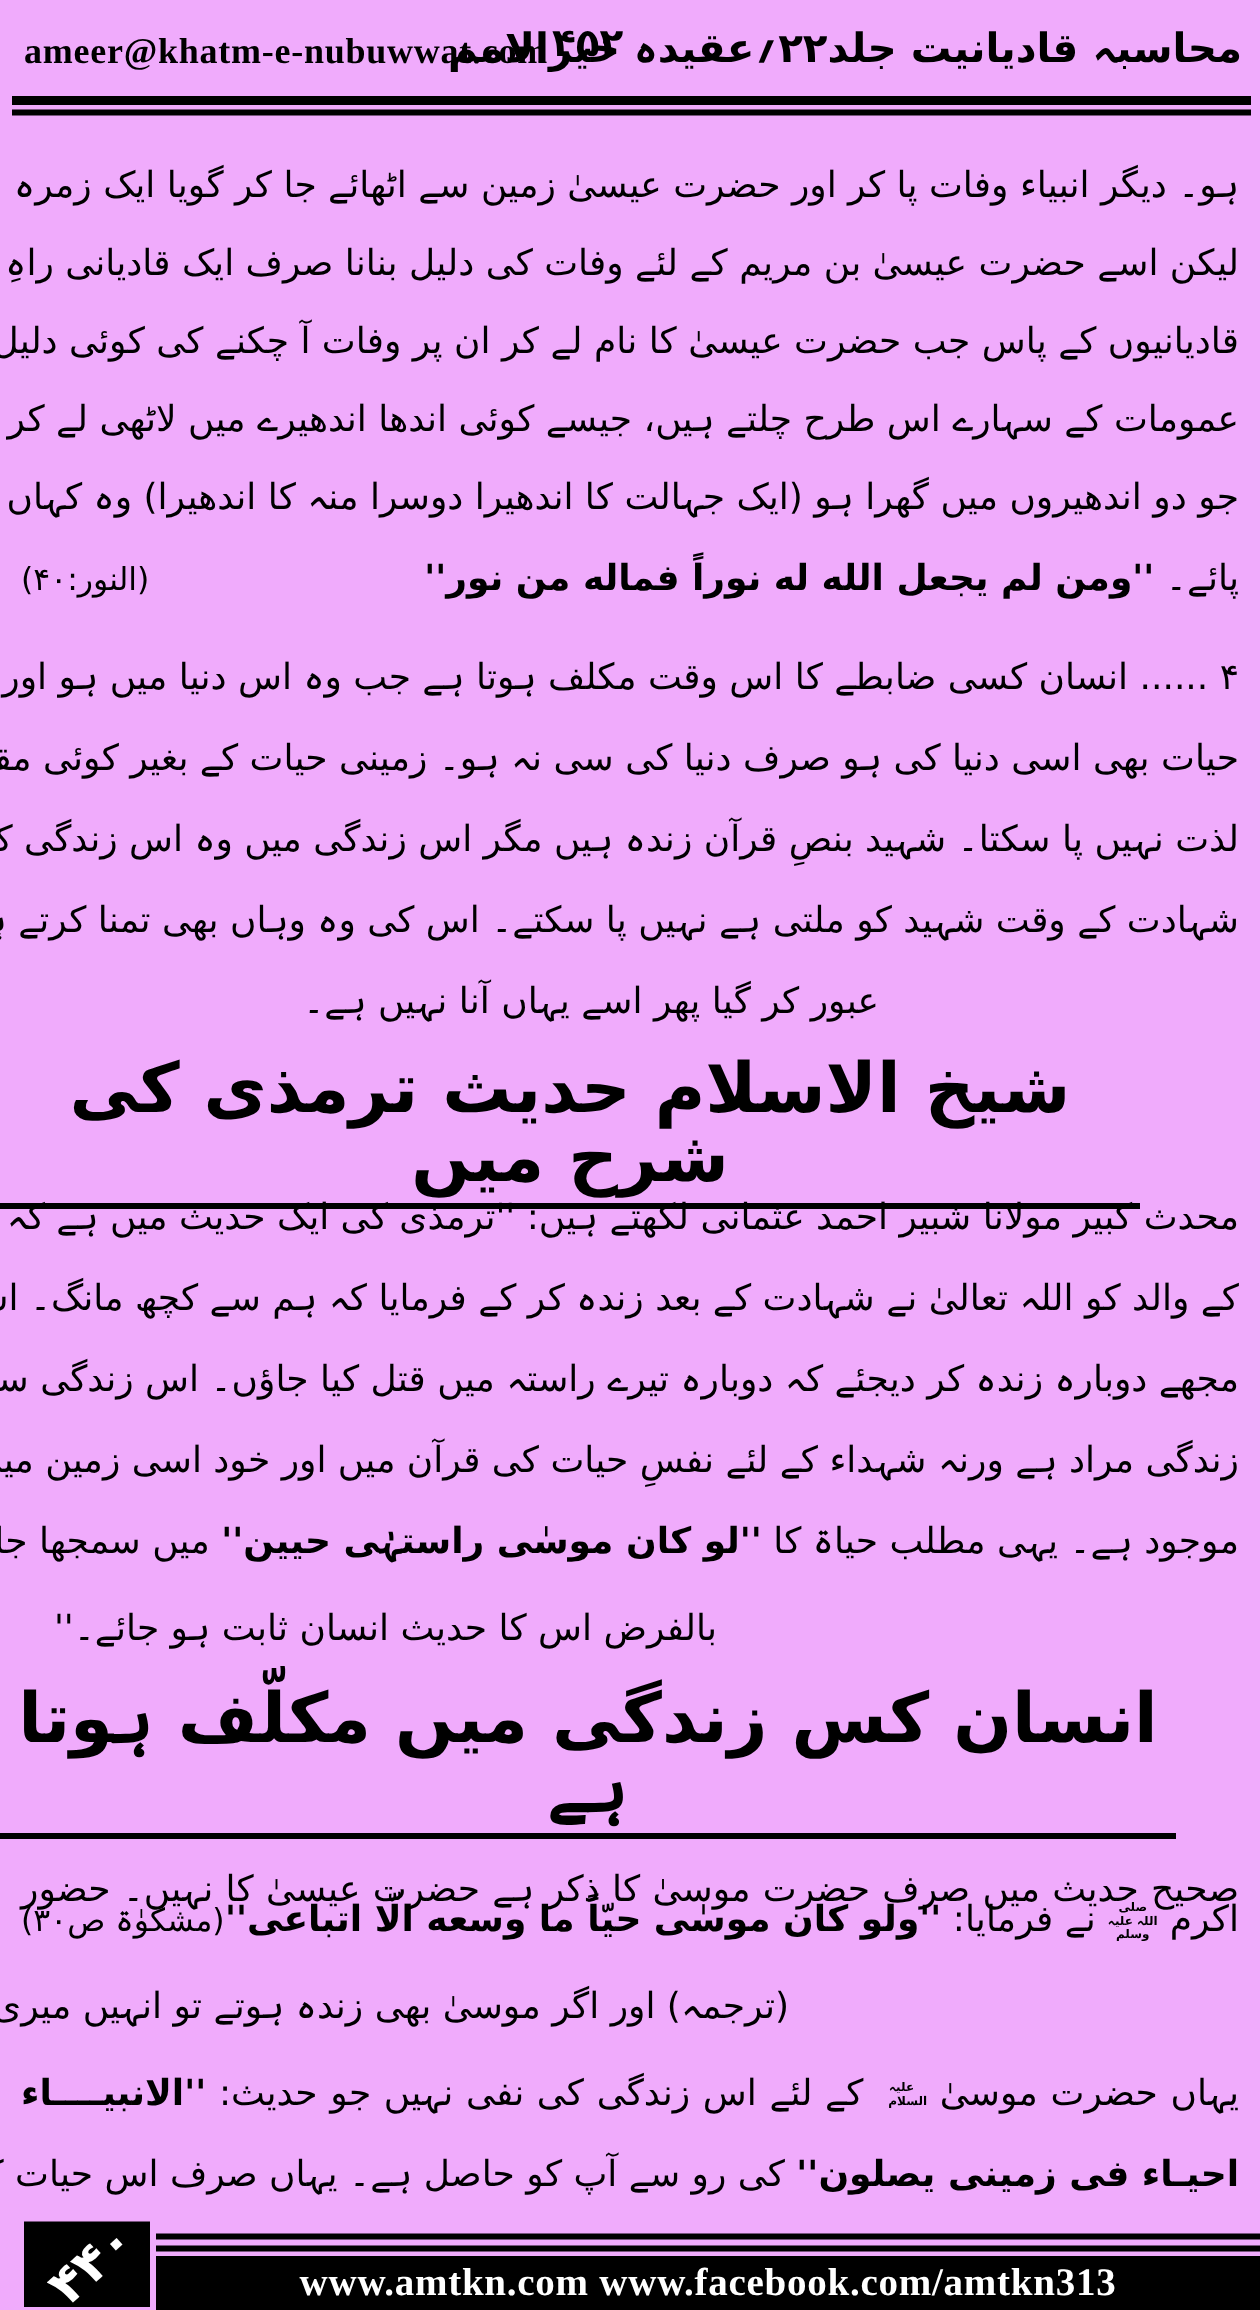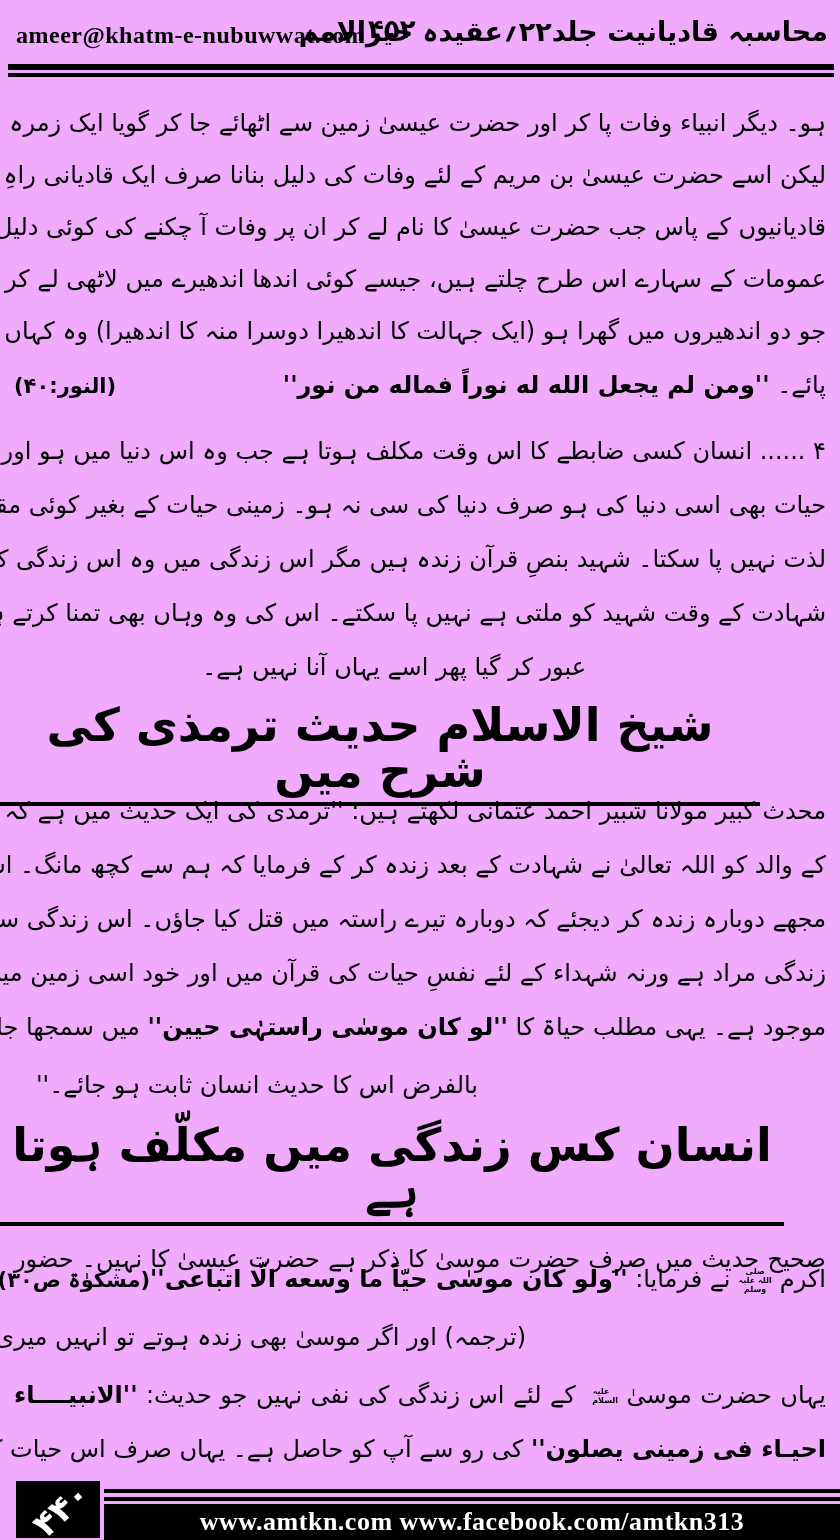--- a/index.html
+++ b/index.html
@@ -24,21 +24,21 @@
   .rule-b{top:73px;height:4px;}
   
   .ln{
     position:absolute;right:14px;left:14px;height:48px;
     direction:rtl;font-size:24px;line-height:46px;
     text-align:justify;text-align-last:justify;white-space:nowrap;overflow:visible;
   }
   .ln .ar{font-weight:bold;}
   .endline{text-align:right;text-align-last:right;}
   .qrow{display:flex;justify-content:space-between;align-items:baseline;text-align-last:auto;}
-  .cite{font-size:21px;font-weight:bold;}
+  .cite{font-size:21px;font-weight:normal;}
   .seal{
     display:inline-block;width:34px;font-size:8px;line-height:9px;white-space:normal;
     vertical-align:middle;text-align:center;font-weight:bold;
   }
   .heading{
     position:absolute;right:0;left:0;text-align:center;direction:rtl;
   }
   .heading .h-inner{
     display:inline-block;font-size:46px;font-weight:bold;line-height:46px;
     border-bottom:4px solid #000;padding:0 6px 8px 6px;

